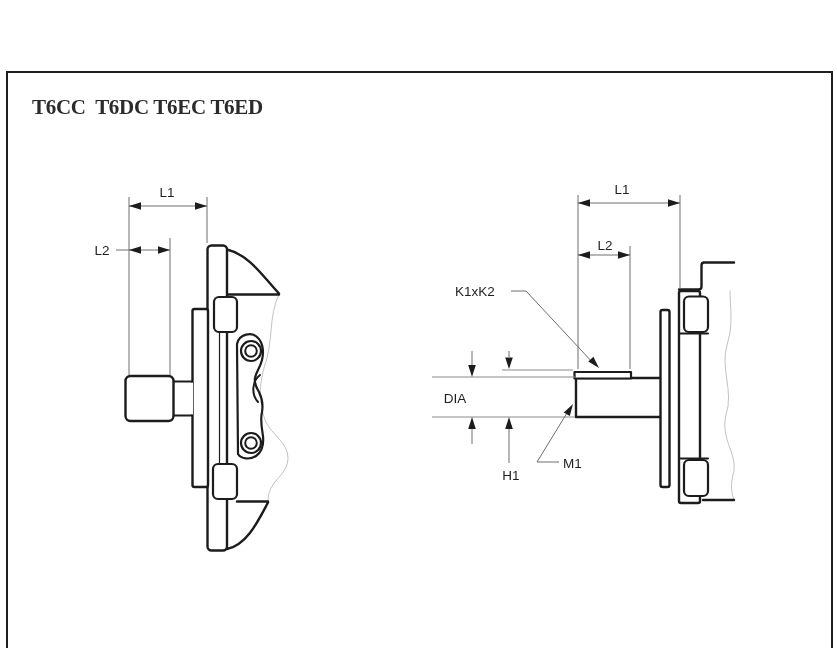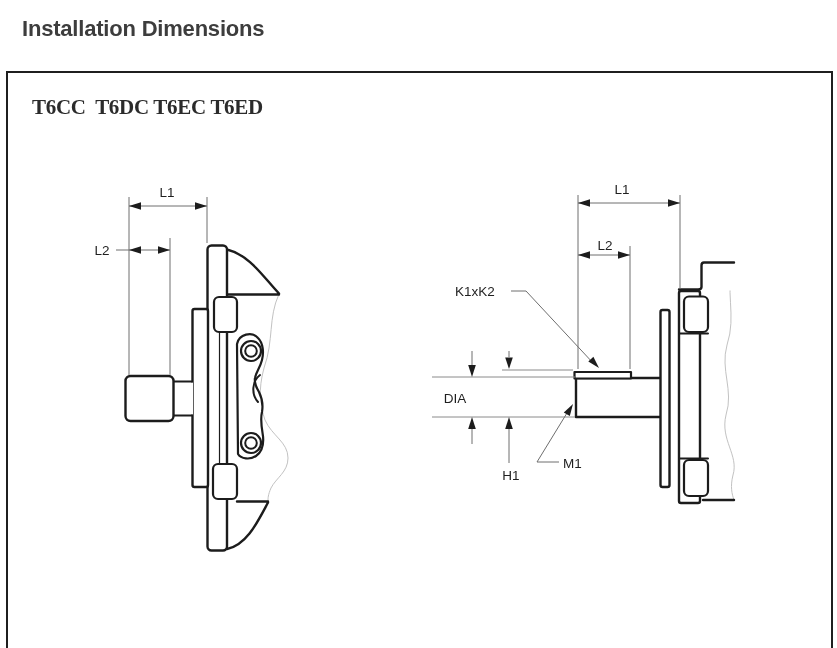--- a/index.html
+++ b/index.html
@@ -20,21 +20,20 @@
   .thin{stroke:#6e6e6e;fill:none;stroke-width:1;}
   .ref{stroke:#8a8a8a;fill:none;stroke-width:1;}
   .brk{stroke:#c2c2c2;fill:none;stroke-width:1;}
   .arrow{fill:#1c1c1c;stroke:none;}
 </style>
 </head>
 <body>
 
 <div class="page">
 
-  <h1 class="page-title">Installation Dimensions</h1>
 
   <div class="panel">
     <h2 class="series-title">T6CC  T6DC T6EC T6ED</h2>
   </div>
 
   <svg class="drawing" width="837" height="648" viewBox="0 0 837 648">
 
     <g>
 
       <path class="brk" d="M279,294 C268,318 274,340 264,368 C258,390 260,405 265,420 C272,436 288,442 288,458 C288,472 276,478 271,488 C268,495 268,498 268,501"></path>

